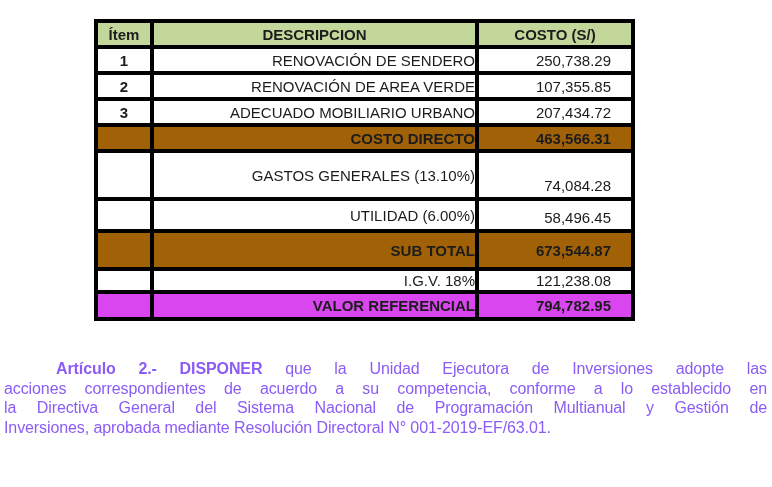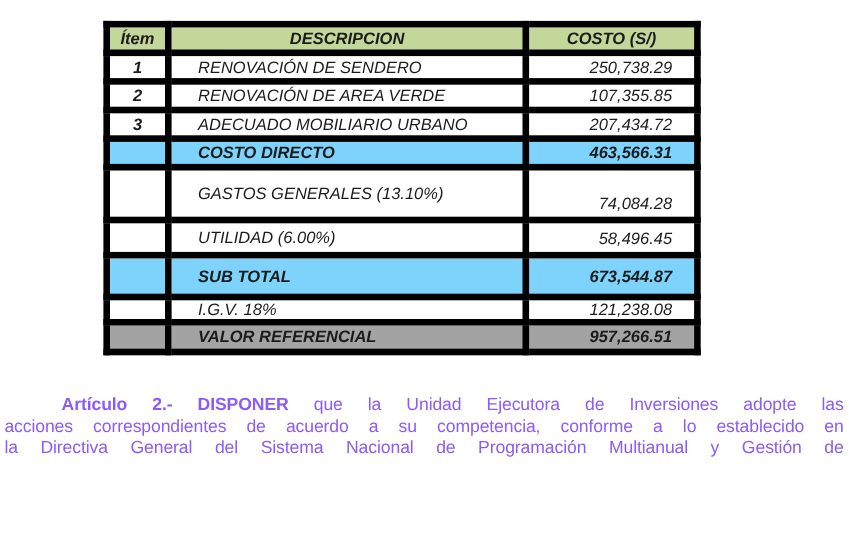--- a/index.html
+++ b/index.html
@@ -15,24 +15,23 @@
   
   .tbl-wrap { position: absolute; left: 94px; top: 19px; }
   table.cost {
     border-collapse: collapse;
     table-layout: fixed;
     width: 537px;
     border: 2px solid #000;
     font-size: 15px;
   }
   table.cost th, table.cost td {
-    border: 6px solid #000000;
+    border: 4px solid #000000;
     overflow: hidden;
     white-space: nowrap;
-    font-style: italic;
   }
   col.c-item { width: 56px; }
   col.c-desc { width: 325px; }
   col.c-cost { width: 156px; }
 
   tr.hdr { height: 26px; }
   tr.hdr th {
     background: #C4D79B;
     font-weight: 700;
     text-align: center;
@@ -41,26 +40,26 @@
   }
   tr.r-normal { height: 26px; }
   tr.r-sub    { height: 26px; }
   tr.r-tall1  { height: 48px; }
   tr.r-tall2  { height: 32px; }
   tr.r-sub2   { height: 38px; }
   tr.r-igv    { height: 23px; }
   tr.r-total  { height: 27px; }
 
   td.item { text-align: center; vertical-align: middle; font-weight: 700; }
-  td.desc { text-align: left;  vertical-align: middle; padding-left: 24px; }
+  td.desc { text-align: right;  vertical-align: middle; padding-left: 24px; }
   td.cost { text-align: right; vertical-align: middle; padding-right: 20px; }
 
-  tr.band td  { background: #7dd3fc; }
+  tr.band td  { background: #a16207; }
   tr.band td.desc, tr.band td.cost { font-weight: 700; }
-  tr.total-band td { background: #a3a3a3; }
+  tr.total-band td { background: #d946ef; }
   tr.total-band td.desc, tr.total-band td.cost { font-weight: 700; }
 
   td.cost.vbottom { vertical-align: bottom; padding-bottom: 3px; }
 
   
   .article {
     position: absolute;
     left: 4px; top: 359px;
     width: 763px;
     font-size: 16px;
@@ -127,23 +126,24 @@
         <td class="cost">673,544.87</td>
       </tr>
       <tr class="r-igv">
         <td class="item"></td>
         <td class="desc">I.G.V. 18%</td>
         <td class="cost">121,238.08</td>
       </tr>
       <tr class="r-total total-band">
         <td class="item"></td>
         <td class="desc">VALOR REFERENCIAL</td>
-        <td class="cost">957,266.51</td>
+        <td class="cost">794,782.95</td>
       </tr>
     </tbody>
   </table>
 </div>
 
 <div class="article">
   <div class="par-line first"><span class="lead-bold">Artículo 2.- DISPONER</span><span> que la Unidad Ejecutora de Inversiones adopte las</span></div>
   <div class="par-line"><span>acciones correspondientes de acuerdo a su competencia, conforme a lo establecido en</span></div>
   <div class="par-line"><span>la Directiva General del Sistema Nacional de Programación Multianual y Gestión de</span></div>
+  <div class="par-line last"><span>Inversiones, aprobada mediante Resolución Directoral N° 001-2019-EF/63.01.</span></div>
 </div>
 
 </body></html>

